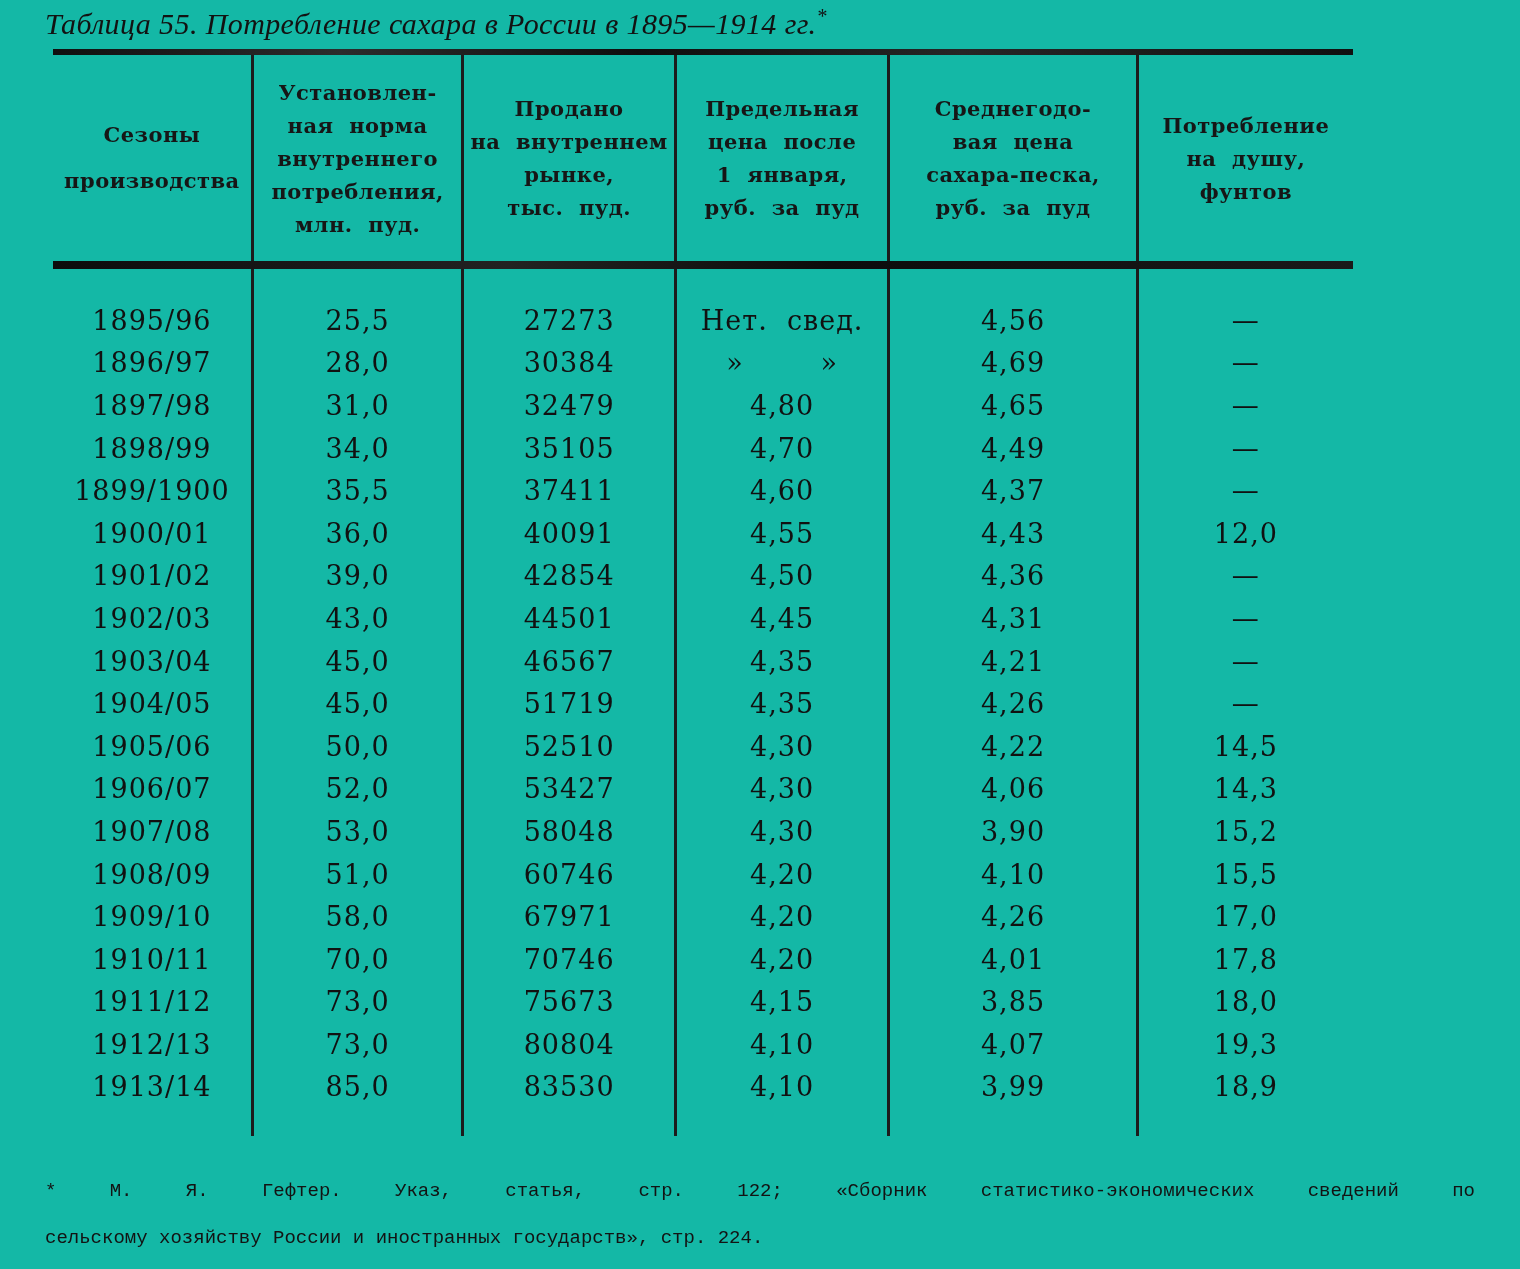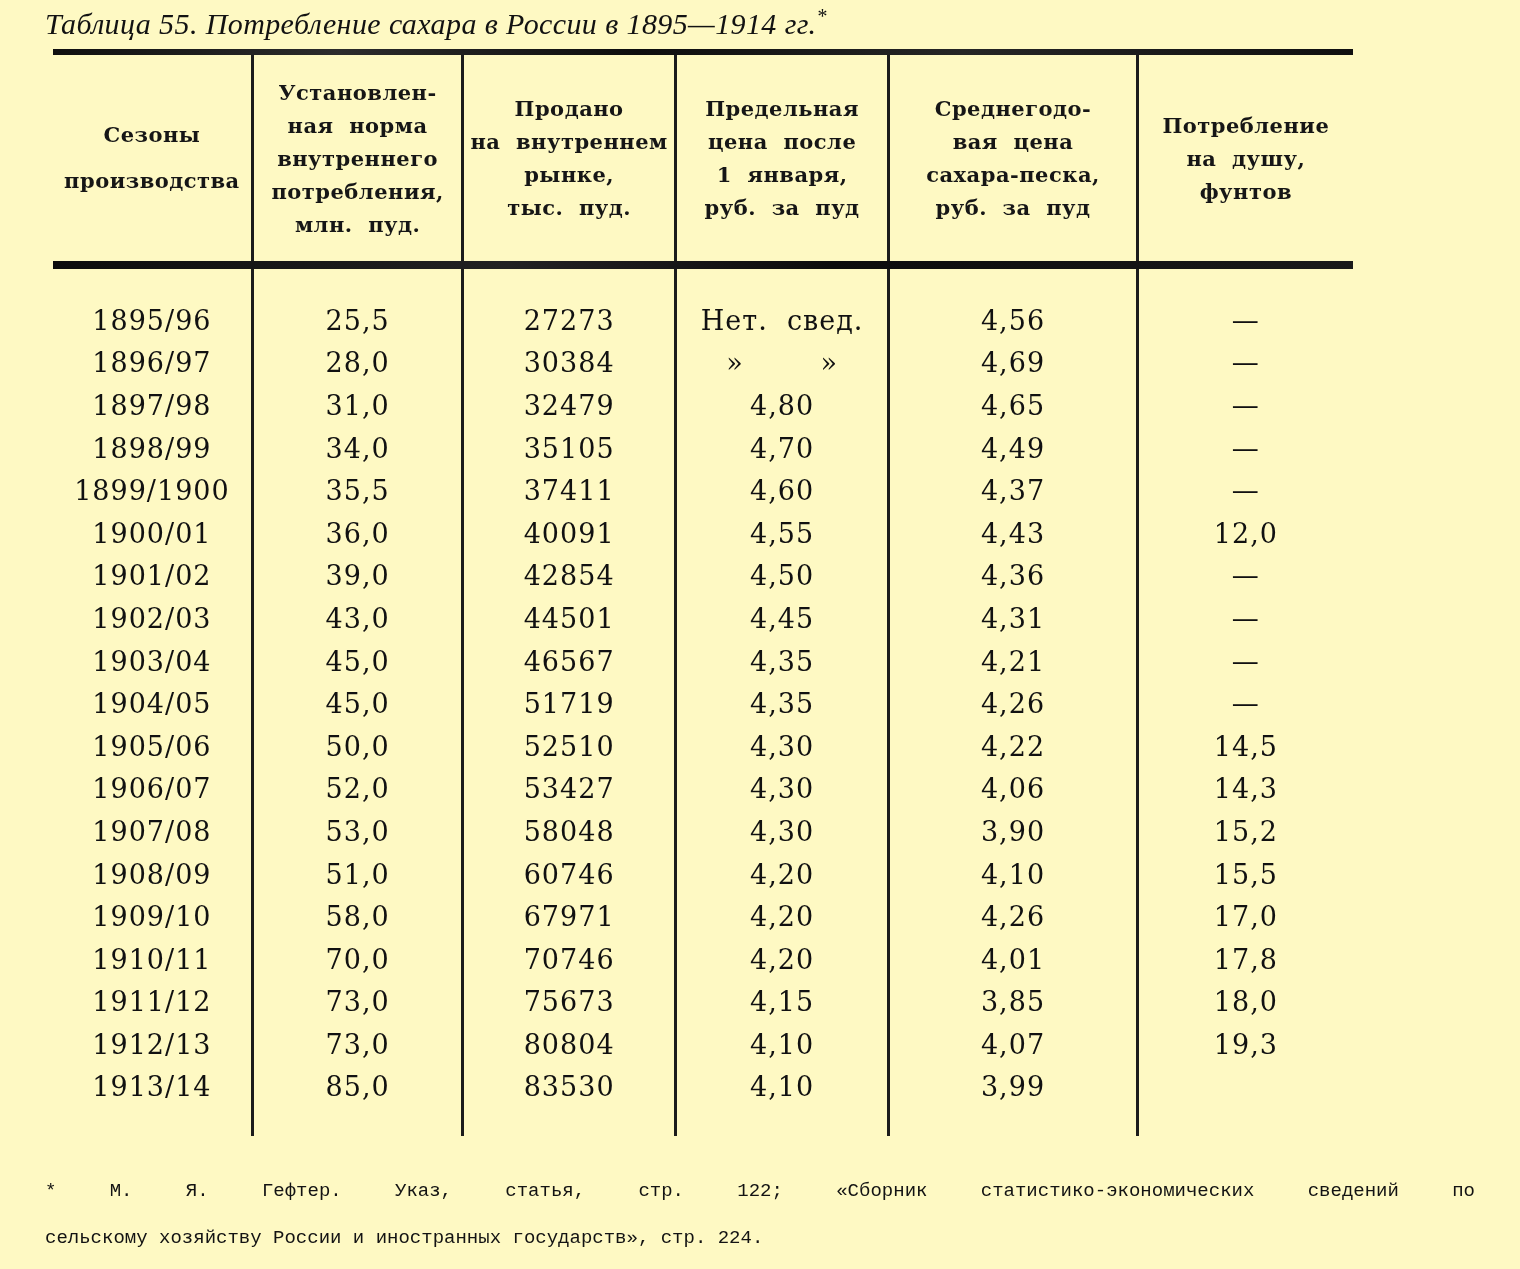--- a/index.html
+++ b/index.html
@@ -1,19 +1,19 @@
 <!DOCTYPE html>
 <html><head>
 <meta charset="utf-8">
 <style>
   html,body { margin:0; padding:0; background:#ffffff; }
   .page {
     position:relative;
     width:1520px; height:1269px;
-    background:#fef9c3;
+    background:#14b8a6;
     overflow:hidden;
     color:#141414;
   }
   .doc-title {
     position:absolute; left:45px; top:5px;
     font-family:"Liberation Serif", serif;
     font-style:italic;
     font-size:30px;
     letter-spacing:0.4px;
     color:#121212;
@@ -230,20 +230,21 @@
           <div class="cell">—</div>
           <div class="cell">—</div>
           <div class="cell">14,5</div>
           <div class="cell">14,3</div>
           <div class="cell">15,2</div>
           <div class="cell">15,5</div>
           <div class="cell">17,0</div>
           <div class="cell">17,8</div>
           <div class="cell">18,0</div>
           <div class="cell">19,3</div>
+          <div class="cell">18,9</div>
         </div>
     </div>
   </div>
 
   <div class="footnote">
     <div class="fn-line1">* М. Я. Гефтер. Указ, статья, стр. 122; «Сборник статистико-экономических сведений по</div>
     <div class="fn-line2">сельскому хозяйству России и иностранных государств», стр. 224.</div>
   </div>
 
 </div>

